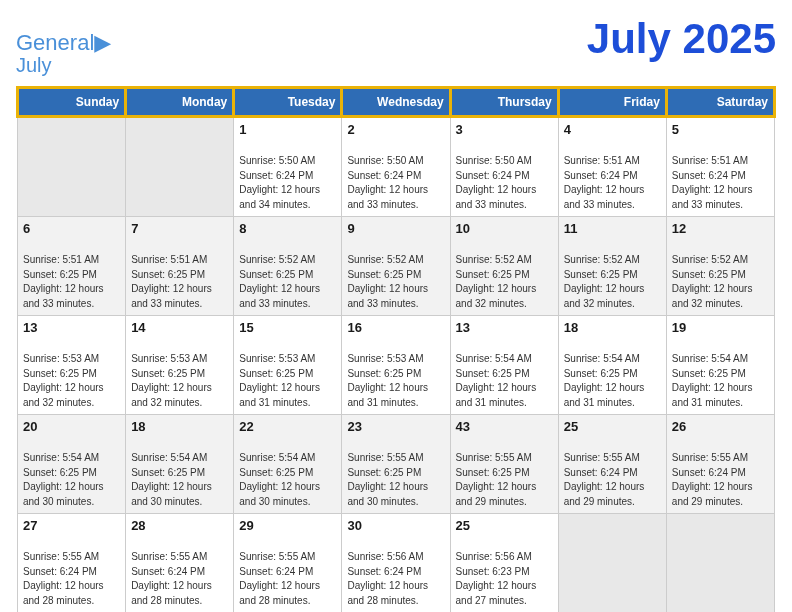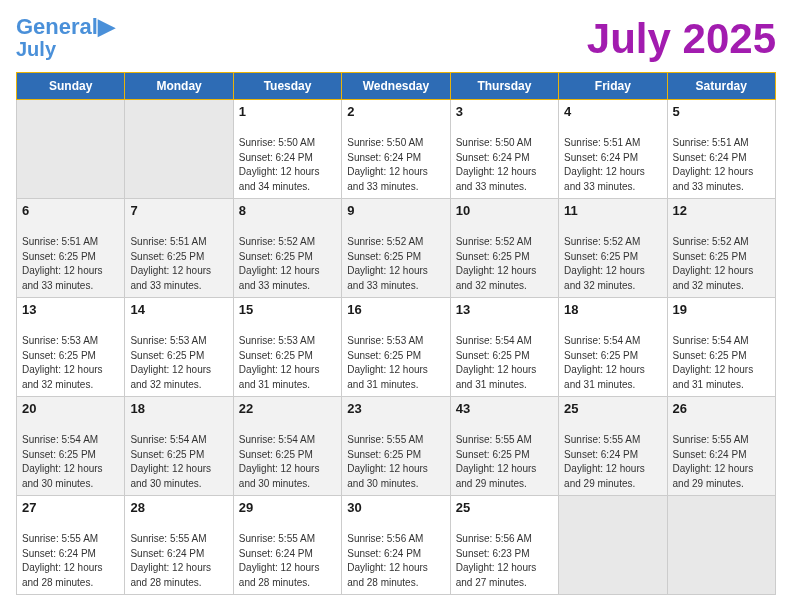--- a/index.html
+++ b/index.html
@@ -16,53 +16,54 @@
       align-items: flex-start;
       margin-bottom: 10px;
     }
     .logo {
       display: flex;
       flex-direction: column;
       align-items: flex-start;
     }
     .logo-text {
       font-size: 22px;
-      font-weight: bold;
+      font-weight: normal;
       color: #1a3a6b;
       line-height: 1;
+      margin-top: 16px;
     }
     .logo-text span {
       color: #4a90d9;
     }
     .title-block {
       text-align: right;
     }
     .month-title {
       font-size: 42px;
       font-weight: bold;
-      color: #a21caf;
+      color: #1d4ed8;
       line-height: 1.1;
     }
     .location {
       font-size: 16px;
       color: #333;
     }
     table {
       width: 100%;
       border-collapse: collapse;
       font-size: 10.5px;
     }
     thead tr th {
       background: #2e6cb5;
       color: #fff;
-      text-align: center;
+      text-align: right;
       padding: 6px 5px;
       font-size: 12px;
       font-weight: bold;
-      border: 1px solid #eab308;
+      border: 3px solid #eab308;
     }
     tbody tr td {
       border: 1px solid #ccc;
       vertical-align: top;
       padding: 4px 5px;
       min-height: 80px;
       height: 90px;
       width: 108px;
     }
     tbody tr:nth-child(odd) td {

